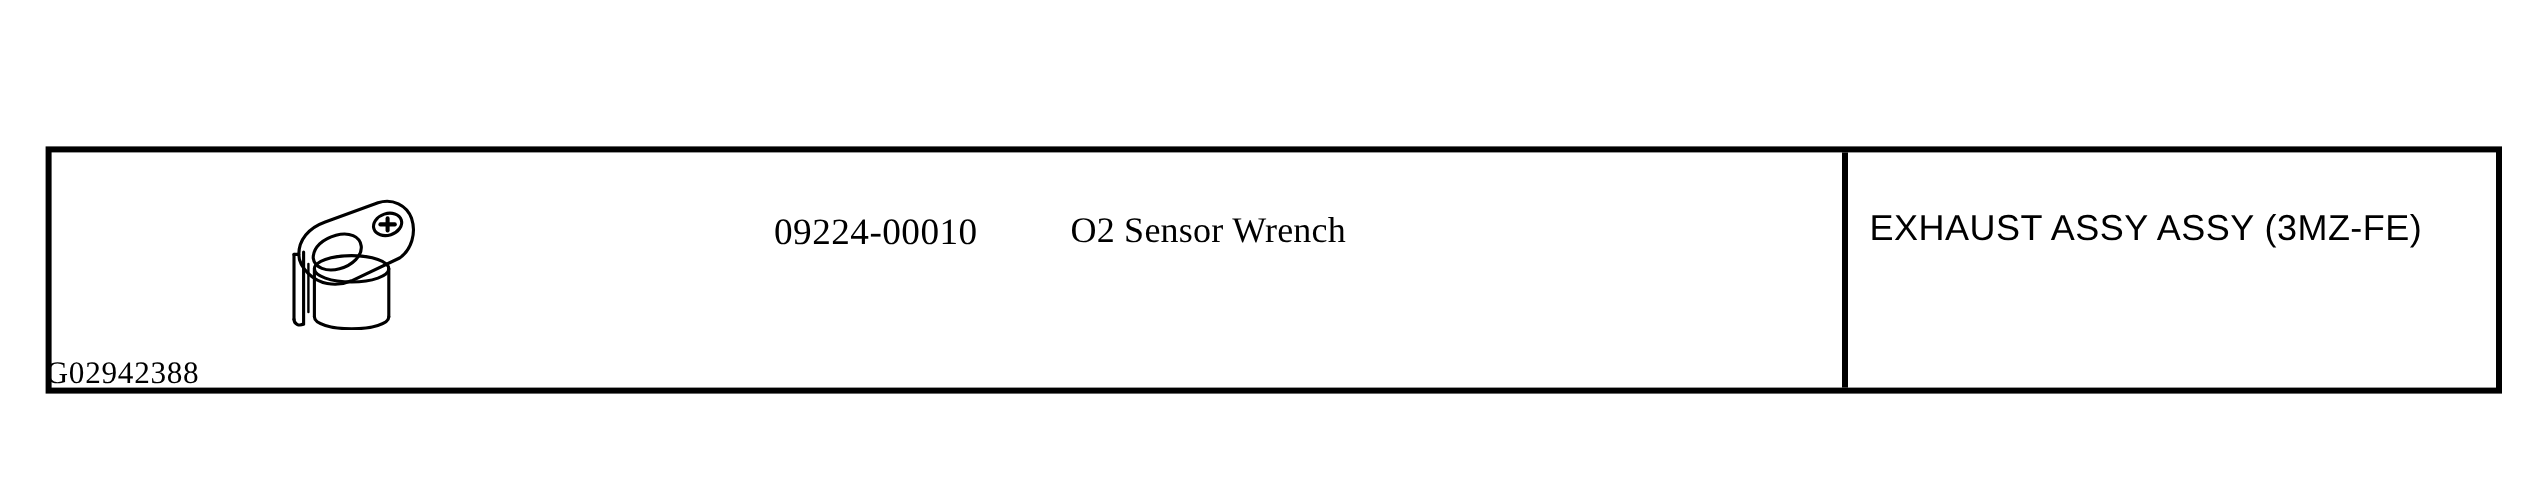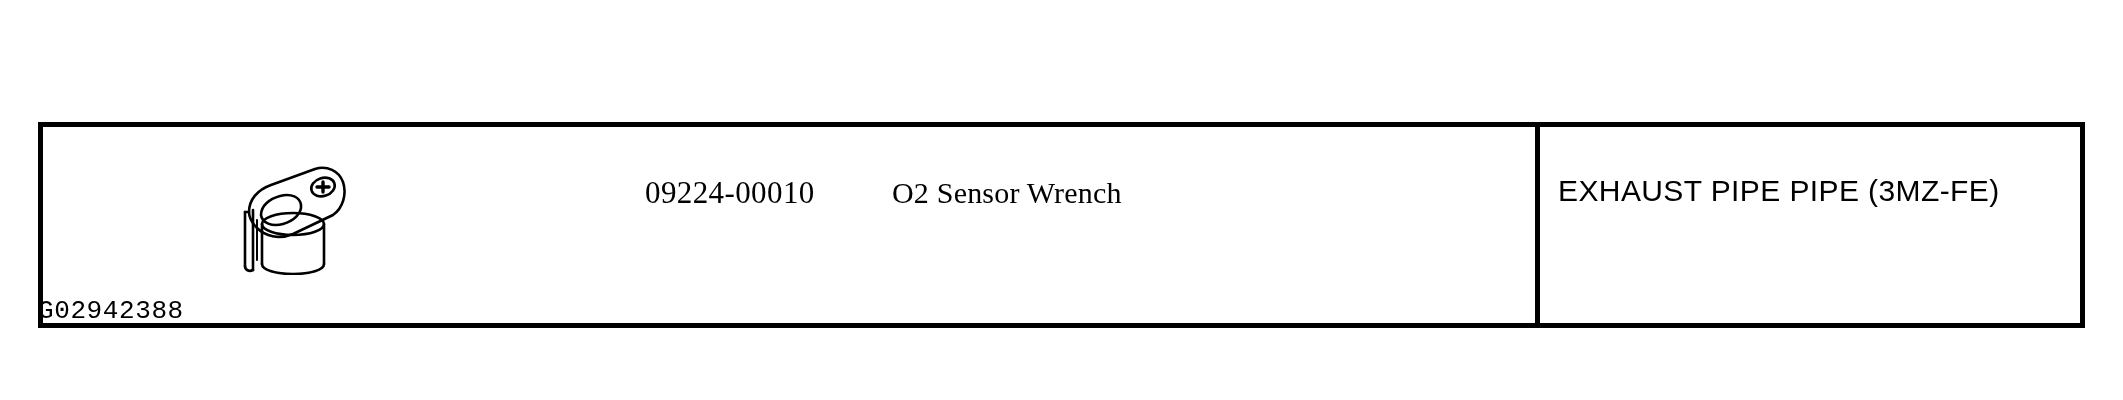--- a/index.html
+++ b/index.html
@@ -107,21 +107,21 @@
     letter-spacing: 0.4px;
     white-space: nowrap;
     color: #000000;
   }
 
   
   .figure-caption {
     position: absolute;
     left: 38px;
     top: 297px;
-    font-family: Liberation Mono, monospace;
+    font-family: Liberation Serif, serif;
     font-size: 26px;
     line-height: 28px;
     letter-spacing: 0.6px;
     white-space: nowrap;
     color: #000000;
   }
 </style>
 </head>
 <body>
 
@@ -163,20 +163,20 @@
         </svg>
       </div>
 
       <div class="part-number">09224-00010</div>
 
       <div class="tool-name">O2 Sensor Wrench</div>
 
     </div>
 
     <div class="cell-application">
-      <div class="application-text">EXHAUST PIPE PIPE (3MZ-FE)</div>
+      <div class="application-text">EXHAUST ASSY ASSY (3MZ-FE)</div>
     </div>
 
   </div>
 
   <div class="figure-caption">G02942388</div>
 
 </div>
 
 </body></html>

